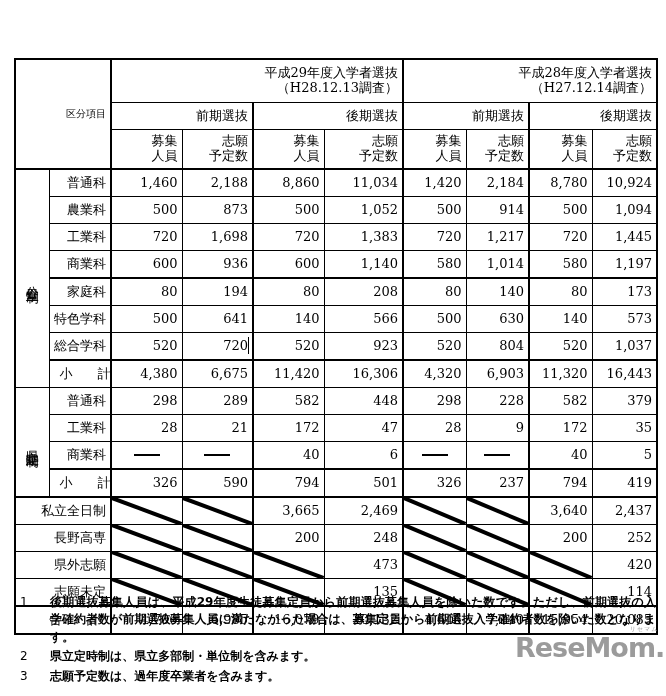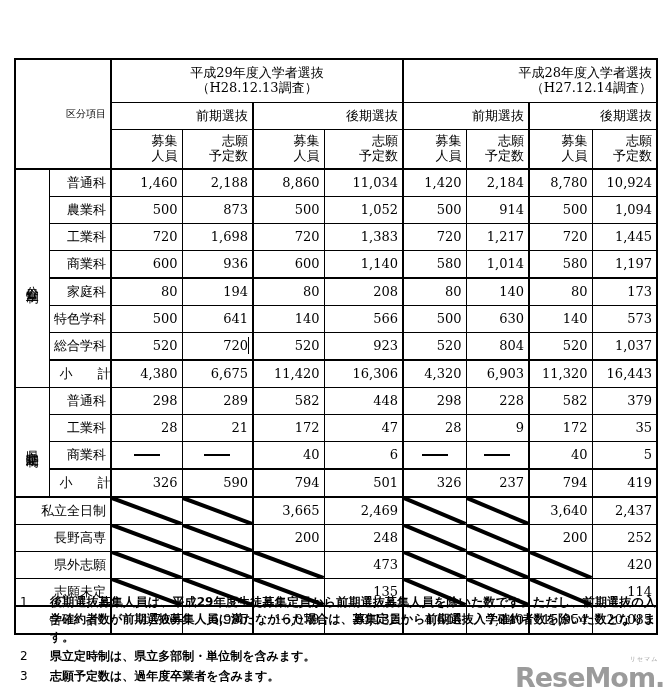--- a/index.html
+++ b/index.html
@@ -106,21 +106,21 @@
     color:#000;
   }
   .notes .head{font-size:12px;margin-bottom:2px;}
   .note-row{display:flex;align-items:flex-start;margin-top:2px;}
   .note-num{width:30px;flex:0 0 30px;text-align:left;padding-left:8px;}
   .note-txt{flex:1;text-align:justify;font-weight:bold;}
 
   
   .wm{
     position:absolute;
-    left:515px;top:662px;
+    left:515px;top:632px;
     color:#9b9b9b;
     font-family:"DejaVu Sans","Liberation Sans",sans-serif;
     font-weight:bold;
     font-size:27px;
     letter-spacing:-1px;
     user-select:none;
   }
   .wm .ruby{
     position:absolute;
     right:6px;top:-7px;
@@ -143,21 +143,21 @@
       <col style="width:71px">
         <col style="width:79px">
       <col style="width:63px">
         <col style="width:63px">
       <col style="width:63px">
         <col style="width:65px">
     </colgroup>
     <tbody id="tbody">
         <tr>
           <td class="ctr tb-top tb-left" rowspan="3" colspan="2" style="font-size: 10px;"><span>区分項目</span></td>
-          <td class="two-line tb-top tb-left" colspan="4" style="height: 42px; text-align: center;">
+          <td class="two-line tb-top tb-left" colspan="4" style="height: 42px;">
             <div>平成29年度入学者選抜</div>
             <div>（H28.12.13調査）</div>
           </td>
           <td class="two-line tb-top tb-left tb-right" colspan="4" style="height: 42px; margin-left: 39px;">
             <div>平成28年度入学者選抜</div>
             <div>（H27.12.14調査）</div>
           </td>
         </tr>
         <tr>
           <td class="hdr tb-left" colspan="2"><span>前期選抜</span></td>

